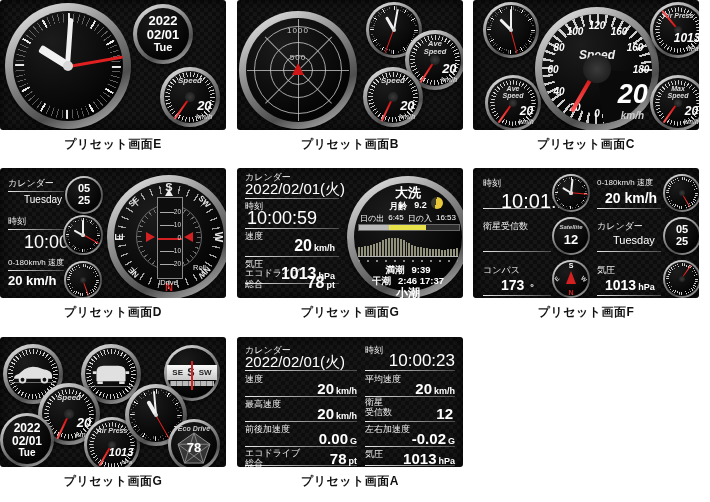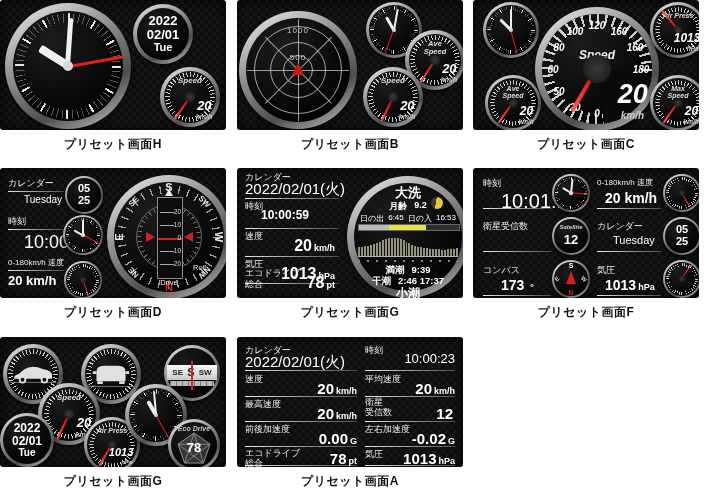--- a/index.html
+++ b/index.html
@@ -68,21 +68,21 @@
     <div class="dial" style="left:160px;top:67px;width:60px;height:60px">
       <div class="face"></div>
         <div class="ticks"></div>
       <div class="glab" style="font-size:8px">Speed</div>
       <div class="needle" style="transform:rotate(215deg)"></div>
         <div class="hub" style="width:16%;height:16%;margin:-8% 0 0 -8%"></div>
       <div class="gval" style="right:14%;bottom:24%;font-size:13px">20</div>
       <div class="gunit" style="right:13%;bottom:11%;font-size:7px">km/h</div>
     </div>
   </div>
-  <div class="caption" style="left:0;top:136px">プリセット画面H</div>
+  <div class="caption" style="left:0;top:136px">プリセット画面E</div>
 
   <div class="panel" style="left:237px;top:0">
     <div class="dial" style="left:2px;top:11px;width:118px;height:118px">
       <div class="face"></div>
       <div class="ring" style="inset:13%"></div>
       <div class="ring" style="inset:26%"></div>
       <div class="ring" style="inset:37%"></div>
       <div class="rline" style="left:50%;top:7%;bottom:7%;width:1px"></div>
       <div class="rline" style="top:50%;left:7%;right:7%;height:1px"></div>
       <div class="rline" style="left:50%;top:10%;bottom:10%;width:1px;transform:rotate(45deg)"></div>
@@ -129,21 +129,21 @@
       <div class="hand mm" style="transform:rotate(0deg)"></div>
       <div class="hand ss" style="transform:rotate(165deg)"></div>
       <div class="chub"></div>
     </div>
     <div class="dial" style="left:62px;top:7px;width:124px;height:124px">
       <div class="face"></div>
         <div class="ticks" style="inset:6%"></div>
       <div class="abs" style="inset:6%;border-radius:50%;background:conic-gradient(from 95deg,#0a0a0a 0 78deg,transparent 78deg)"></div>
       <span class="abs" style="left:62px;top:106px;transform:translate(-50%,-50%);font:italic 700 10px 'Liberation Sans',sans-serif;color:#fff">0</span>
       <span class="abs" style="left:40px;top:100px;transform:translate(-50%,-50%);font:italic 700 10px 'Liberation Sans',sans-serif;color:#fff">20</span>
-      <span class="abs" style="left:24px;top:84px;transform:translate(-50%,-50%);font:italic 700 10px 'Liberation Sans',sans-serif;color:#fff">50</span>
+      <span class="abs" style="left:24px;top:84px;transform:translate(-50%,-50%);font:italic 700 10px 'Liberation Sans',sans-serif;color:#fff">40</span>
       <span class="abs" style="left:18px;top:62px;transform:translate(-50%,-50%);font:italic 700 10px 'Liberation Sans',sans-serif;color:#fff">60</span>
       <span class="abs" style="left:24px;top:40px;transform:translate(-50%,-50%);font:italic 700 10px 'Liberation Sans',sans-serif;color:#fff">80</span>
       <span class="abs" style="left:40px;top:24px;transform:translate(-50%,-50%);font:italic 700 10px 'Liberation Sans',sans-serif;color:#fff">100</span>
       <span class="abs" style="left:62px;top:18px;transform:translate(-50%,-50%);font:italic 700 10px 'Liberation Sans',sans-serif;color:#fff">120</span>
       <span class="abs" style="left:84px;top:24px;transform:translate(-50%,-50%);font:italic 700 10px 'Liberation Sans',sans-serif;color:#fff">160</span>
       <span class="abs" style="left:100px;top:40px;transform:translate(-50%,-50%);font:italic 700 10px 'Liberation Sans',sans-serif;color:#fff">160</span>
       <span class="abs" style="left:106px;top:62px;transform:translate(-50%,-50%);font:italic 700 10px 'Liberation Sans',sans-serif;color:#fff">180</span>
       <div class="abs" style="left:0;top:33%;width:100%;text-align:center;font:italic 700 12px 'Liberation Sans',sans-serif;color:#eee">Speed</div>
       <div class="needle" style="height:40%;transform:rotate(210deg)"></div>
         <div class="hub"></div>
@@ -246,21 +246,21 @@
       <div class="abs" style="left:86px;top:88px;font-size:7.5px;color:#eee">Roll</div>
     </div>
   </div>
   <div class="caption" style="left:0;top:304px">プリセット画面D</div>
 
   <div class="panel" style="left:237px;top:168px">
     <div class="jlab" style="left:8px;top:4px">カレンダー</div>
     <div class="jval" style="left:8px;top:12px;font-size:15px;font-weight:400">2022/02/01(火)</div>
     <div class="rule" style="left:8px;top:30px;width:94px"></div>
     <div class="jlab" style="left:8px;top:33px">時刻</div>
-    <div class="jval" style="left:24px;top:40px;font-size:12px;font-weight:700">10:00:59</div>
+    <div class="jval" style="left:10px;top:40px;font-size:18px;font-weight:400">10:00:59</div>
     <div class="rule" style="left:8px;top:60px;width:94px"></div>
     <div class="jlab" style="left:8px;top:63px">速度</div>
     <div class="jval" style="right:128px;top:69px;font-size:16px"><span>20</span><span class="ju">km/h</span></div>
     <div class="rule" style="left:8px;top:88px;width:94px"></div>
     <div class="jlab" style="left:8px;top:91px">気圧</div>
     <div class="jval" style="right:128px;top:97px;font-size:16px"><span>1013</span><span class="ju">hPa</span></div>
     <div class="rule" style="left:8px;top:115px;width:94px"></div>
 
     <div class="jlab" style="left:8px;top:100px;line-height:1.2;top:100px">エコドライブ
 総合</div>
@@ -486,21 +486,21 @@
     <div class="rule" style="left:8px;top:84px;width:112px"></div>
     <div class="jlab" style="left:8px;top:87px">前後加速度</div>
     <div class="jval" style="right:106px;top:93px;font-size:15px"><span>0.00</span><span class="ju">G</span></div>
     <div class="rule" style="left:8px;top:109px;width:112px"></div>
     <div class="jlab" style="left:8px;top:111px">エコドライブ
 総合</div>
     <div class="jval" style="right:106px;top:113px;font-size:15px"><span>78</span><span class="ju">pt</span></div>
     <div class="rule" style="left:8px;top:128px;width:112px"></div>
 
     <div class="jlab" style="left:128px;top:8px">時刻</div>
-    <div class="jval" style="right:8px;top:14px;font-size:13px;font-weight:400">10:00:23</div>
+    <div class="jval" style="right:8px;top:14px;font-size:17px;font-weight:400">10:00:23</div>
     <div class="rule" style="left:128px;top:33px;width:90px"></div>
     <div class="jlab" style="left:128px;top:37px">平均速度</div>
     <div class="jval" style="right:8px;top:43px;font-size:15px"><span>20</span><span class="ju">km/h</span></div>
     <div class="rule" style="left:128px;top:59px;width:90px"></div>
     <div class="jlab" style="left:128px;top:60px">衛星
 受信数</div>
     <div class="jval" style="right:8px;top:68px;font-size:15px"><span>12</span><span class="ju"></span></div>
     <div class="rule" style="left:128px;top:84px;width:90px"></div>
     <div class="jlab" style="left:128px;top:87px">左右加速度</div>
     <div class="jval" style="right:8px;top:93px;font-size:15px"><span>-0.02</span><span class="ju">G</span></div>

